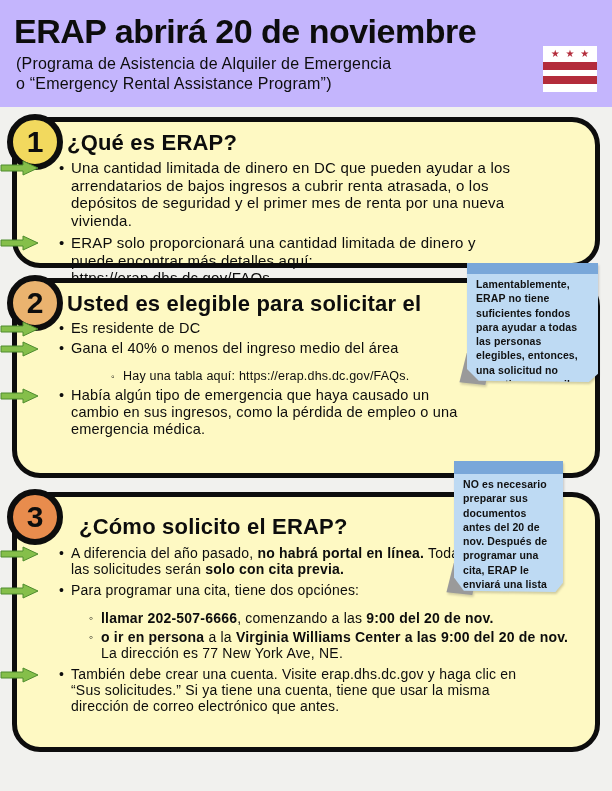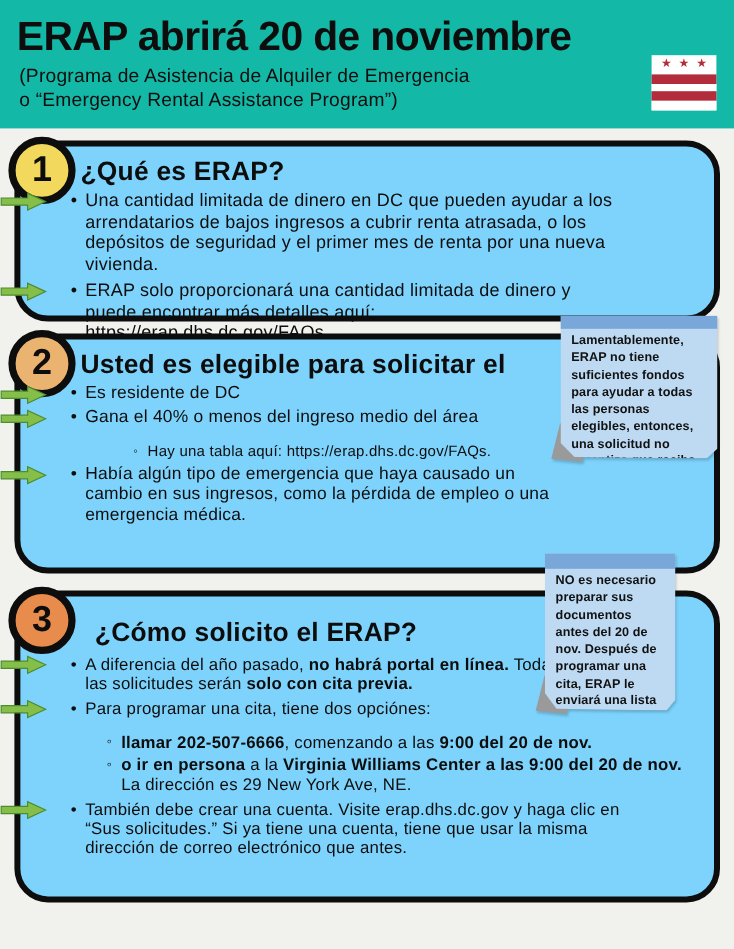--- a/index.html
+++ b/index.html
@@ -6,21 +6,21 @@
   html,body { background:#e8e8e6; }
   .page {
     position:relative; width:612px; height:791px; margin:0 auto;
     background:#f1f1ee; overflow:hidden;
     font-family:"Liberation Sans","DejaVu Sans",sans-serif;
     color:#0d0d0d;
   }
   
   .header {
     position:absolute; left:0; top:0; width:612px; height:107px;
-    background:#14b8a6;
+    background:#c4b5fd;
   }
   .header .title {
     position:absolute; left:14px; top:12px;
     font-size:34px; font-weight:800; letter-spacing:-0.5px; white-space:nowrap;
   }
   .header .subtitle {
     position:absolute; left:16px; top:54px;
     font-size:16px; line-height:20px; font-weight:400; letter-spacing:0.2px;
   }
   
@@ -29,21 +29,21 @@
     background:#ffffff; display:flex; flex-direction:column;
   }
   .flag .stars { height:16px; display:flex; align-items:center; justify-content:space-around; padding:0 5px; }
   .flag .star { color:#b32c3b; font-size:10px; line-height:10px; }
   .flag .bar { height:8px; background:#b32c3b; }
   .flag .gap { height:6px; background:#ffffff; }
   .flag .bot { flex:1; background:#ffffff; }
   
   .box {
     position:absolute; left:12px; width:588px;
-    background:#7dd3fc; border:5px solid #0d0d0d; border-radius:28px;
+    background:#fef9c3; border:5px solid #0d0d0d; border-radius:28px;
   }
   .box1 { top:117px; height:151px; }
   .box2 { top:278px; height:200px; }
   .box3 { top:492px; height:260px; }
   .badge {
     position:absolute; width:56px; height:56px; border:6px solid #0d0d0d;
     border-radius:50%; display:flex; align-items:center; justify-content:center;
     font-size:30px; font-weight:800; z-index:3; background:#efd65e;
   }
   .badge1 { left:7px;  top:114px; background:#f2d95e; }
@@ -200,21 +200,21 @@
         <li>
           <svg class="arr" viewBox="0 0 40 18">
               <path d="M1 6 H23 V2 L38 9 L23 16 V12 H1 Z" fill="#85bf4a" stroke="#4e8c2e" stroke-width="1"></path>
             </svg>
           <span class="btext"><span>Para programar una cita, tiene dos opciónes:</span></span>
           <ul class="subs">
             <li class="mw495">
               <span class="btext"><span class="seg-b">llamar 202-507-6666</span><span>, comenzando a las </span><span class="seg-b">9:00 del 20 de nov.</span></span>
             </li>
             <li class="mw495">
-              <span class="btext"><span class="seg-b">o ir en persona</span><span> a la </span><span class="seg-b">Virginia Williams Center a las 9:00 del 20 de nov.</span><span> La dirección es 29 New York Ave, NE.</span></span>
+              <span class="btext"><span class="seg-b">o ir en persona</span><span> a la </span><span class="seg-b">Virginia Williams Center a las 9:00 del 20 de nov.</span><span> La dirección es 77 New York Ave, NE.</span></span>
             </li>
           </ul>
         </li>
         <li class="mw465">
           <svg class="arr" viewBox="0 0 40 18">
               <path d="M1 6 H23 V2 L38 9 L23 16 V12 H1 Z" fill="#85bf4a" stroke="#4e8c2e" stroke-width="1"></path>
             </svg>
           <span class="btext"><span>También debe crear una cuenta. Visite erap.dhs.dc.gov y haga clic en “Sus solicitudes.” Si ya tiene una cuenta, tiene que usar la misma dirección de correo electrónico que antes.</span></span>
         </li>
       </ul>

